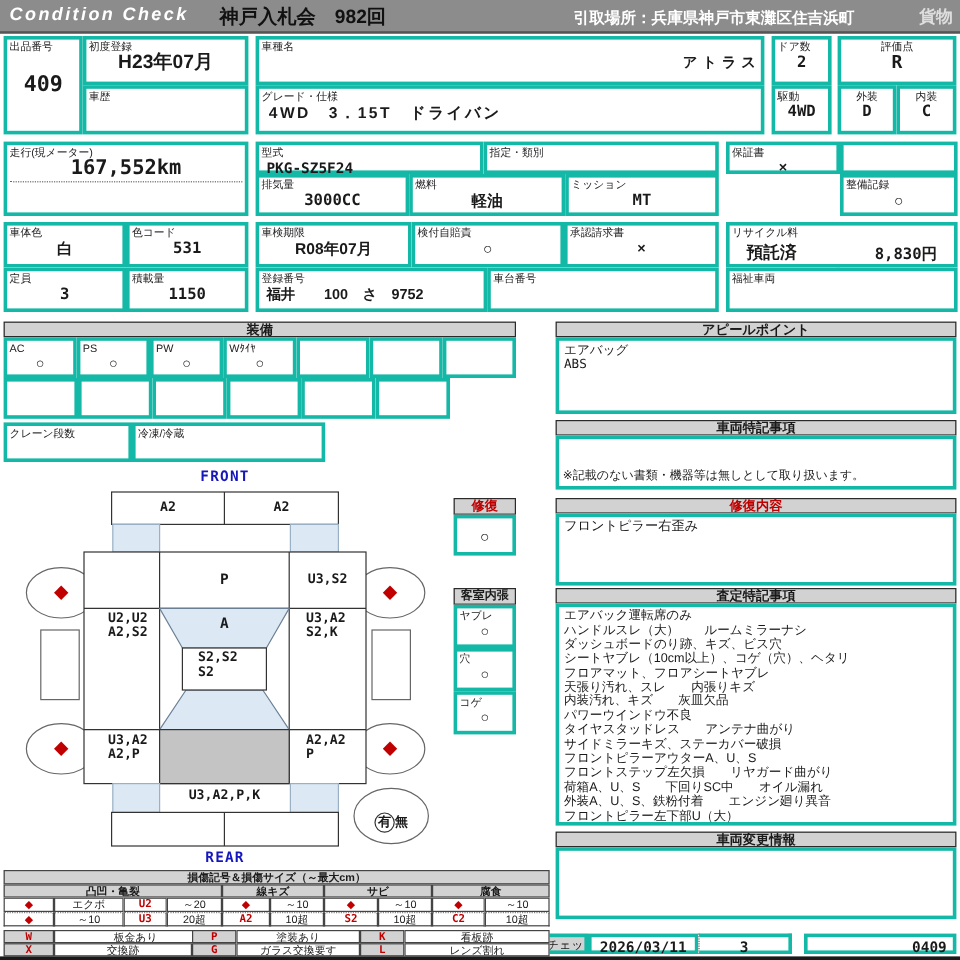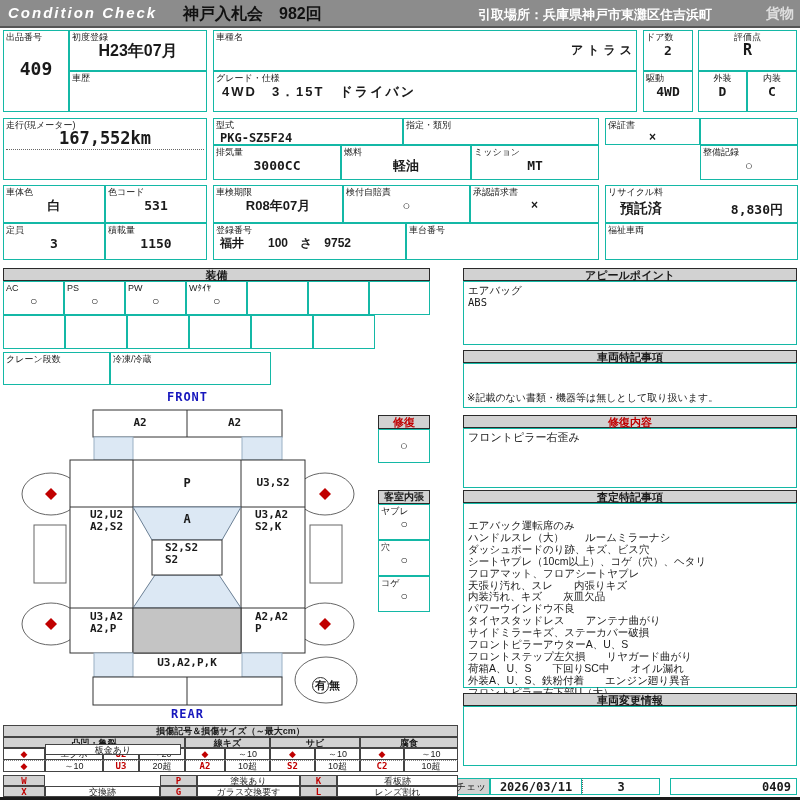--- a/index.html
+++ b/index.html
@@ -1,19 +1,19 @@
 <!DOCTYPE html>
 <html lang="ja"><head>
 <meta charset="utf-8">
 <style>
   html,body{margin:0;padding:0;background:#fff;}
   body{font-family:"Liberation Sans","DejaVu Sans",sans-serif;color:#1a1a1a;}
   #sheet{position:relative;width:800px;height:800px;background:#fff;overflow:hidden;}
   .abs{position:absolute;}
-  .box{position:absolute;border:1px solid #14b8a6;background:#fff;box-sizing:border-box;}
+  .box{position:absolute;border:3px solid #14b8a6;background:#fff;box-sizing:border-box;}
   .lbl{font-size:9px;line-height:10px;padding:1px 2px;color:#222;white-space:nowrap;}
   .val{font-weight:bold;text-align:center;font-size:13px;line-height:15px;}
   .mono{font-family:"DejaVu Sans Mono","Liberation Mono",monospace;}
   .hdrbar{position:absolute;box-sizing:border-box;border:1px solid #2a2a2a;background:#d2d2d2;
           text-align:center;font-weight:bold;font-size:11px;line-height:12px;}
   .red{color:#c00000;}
   .blue{color:#1616bd;}
   .dlabel{position:absolute;font-family:"DejaVu Sans Mono","Liberation Mono",monospace;
           font-weight:bold;font-size:11px;line-height:12px;text-align:center;}
   .lines10{font-size:10.5px;line-height:12.2px;padding:2px 4px;white-space:pre-wrap;}
@@ -219,21 +219,21 @@
     <div class="lbl">穴</div>
     <div class="val" style="font-size:12px;">○</div>
   </div>
   <div class="box" style="left:378px;top:576px;width:52px;height:36px;">
     <div class="lbl">コゲ</div>
     <div class="val" style="font-size:12px;">○</div>
   </div>
 
   <div class="hdrbar" style="left:463px;top:490px;width:334px;height:13px;">査定特記事項</div>
   <div class="box" style="left:463px;top:503px;width:334px;height:185px;">
-    <div style="padding:16px 4px;font-size:10.5px;line-height:11.9px;">
+    <div style="padding:2px 4px;font-size:10.5px;line-height:11.9px;">
       <div>エアバック運転席のみ</div>
       <div>ハンドルスレ（大）　　ルームミラーナシ</div>
       <div>ダッシュボードのり跡、キズ、ビス穴</div>
       <div>シートヤブレ（10cm以上）、コゲ（穴）、ヘタリ</div>
       <div>フロアマット、フロアシートヤブレ</div>
       <div>天張り汚れ、スレ　　内張りキズ</div>
       <div>内装汚れ、キズ　　灰皿欠品</div>
       <div>パワーウインドウ不良</div>
       <div>タイヤスタッドレス　　アンテナ曲がり</div>
       <div>サイドミラーキズ、ステーカバー破損</div>
@@ -340,21 +340,21 @@
   <div class="lgc" style="left:315px;top:748px;width:45px;height:12px;">～10</div>
   <div class="lgc red mono" style="left:270px;top:760px;width:45px;height:12px;font-weight:bold;border-top:1px dotted #888;">S2</div>
   <div class="lgc" style="left:315px;top:760px;width:45px;height:12px;border-top:1px dotted #888;">10超</div>
 
   <div class="lgc red" style="left:360px;top:748px;width:44px;height:12px;">◆</div>
   <div class="lgc" style="left:404px;top:748px;width:54px;height:12px;">～10</div>
   <div class="lgc red mono" style="left:360px;top:760px;width:44px;height:12px;font-weight:bold;border-top:1px dotted #888;">C2</div>
   <div class="lgc" style="left:404px;top:760px;width:54px;height:12px;border-top:1px dotted #888;">10超</div>
 
   <div class="lgc lgray red mono" style="left:3px;top:775px;width:42px;height:11px;font-weight:bold;">W</div>
-  <div class="lgc" style="left:45px;top:744px;width:136px;height:11px;">板金あり</div>
+  <div class="lgc" style="left:45px;top:775px;width:136px;height:11px;">板金あり</div>
   <div class="lgc lgray red mono" style="left:160px;top:775px;width:37px;height:11px;font-weight:bold;">P</div>
   <div class="lgc" style="left:197px;top:775px;width:103px;height:11px;">塗装あり</div>
   <div class="lgc lgray red mono" style="left:300px;top:775px;width:37px;height:11px;font-weight:bold;">K</div>
   <div class="lgc" style="left:337px;top:775px;width:121px;height:11px;">看板跡</div>
   <div class="lgc lgray red mono" style="left:3px;top:786px;width:42px;height:11px;font-weight:bold;">X</div>
   <div class="lgc" style="left:45px;top:786px;width:115px;height:11px;">交換跡</div>
   <div class="lgc lgray red mono" style="left:160px;top:786px;width:37px;height:11px;font-weight:bold;">G</div>
   <div class="lgc" style="left:197px;top:786px;width:103px;height:11px;">ガラス交換要す</div>
   <div class="lgc lgray red mono" style="left:300px;top:786px;width:37px;height:11px;font-weight:bold;">L</div>
   <div class="lgc" style="left:337px;top:786px;width:121px;height:11px;">レンズ割れ</div>

